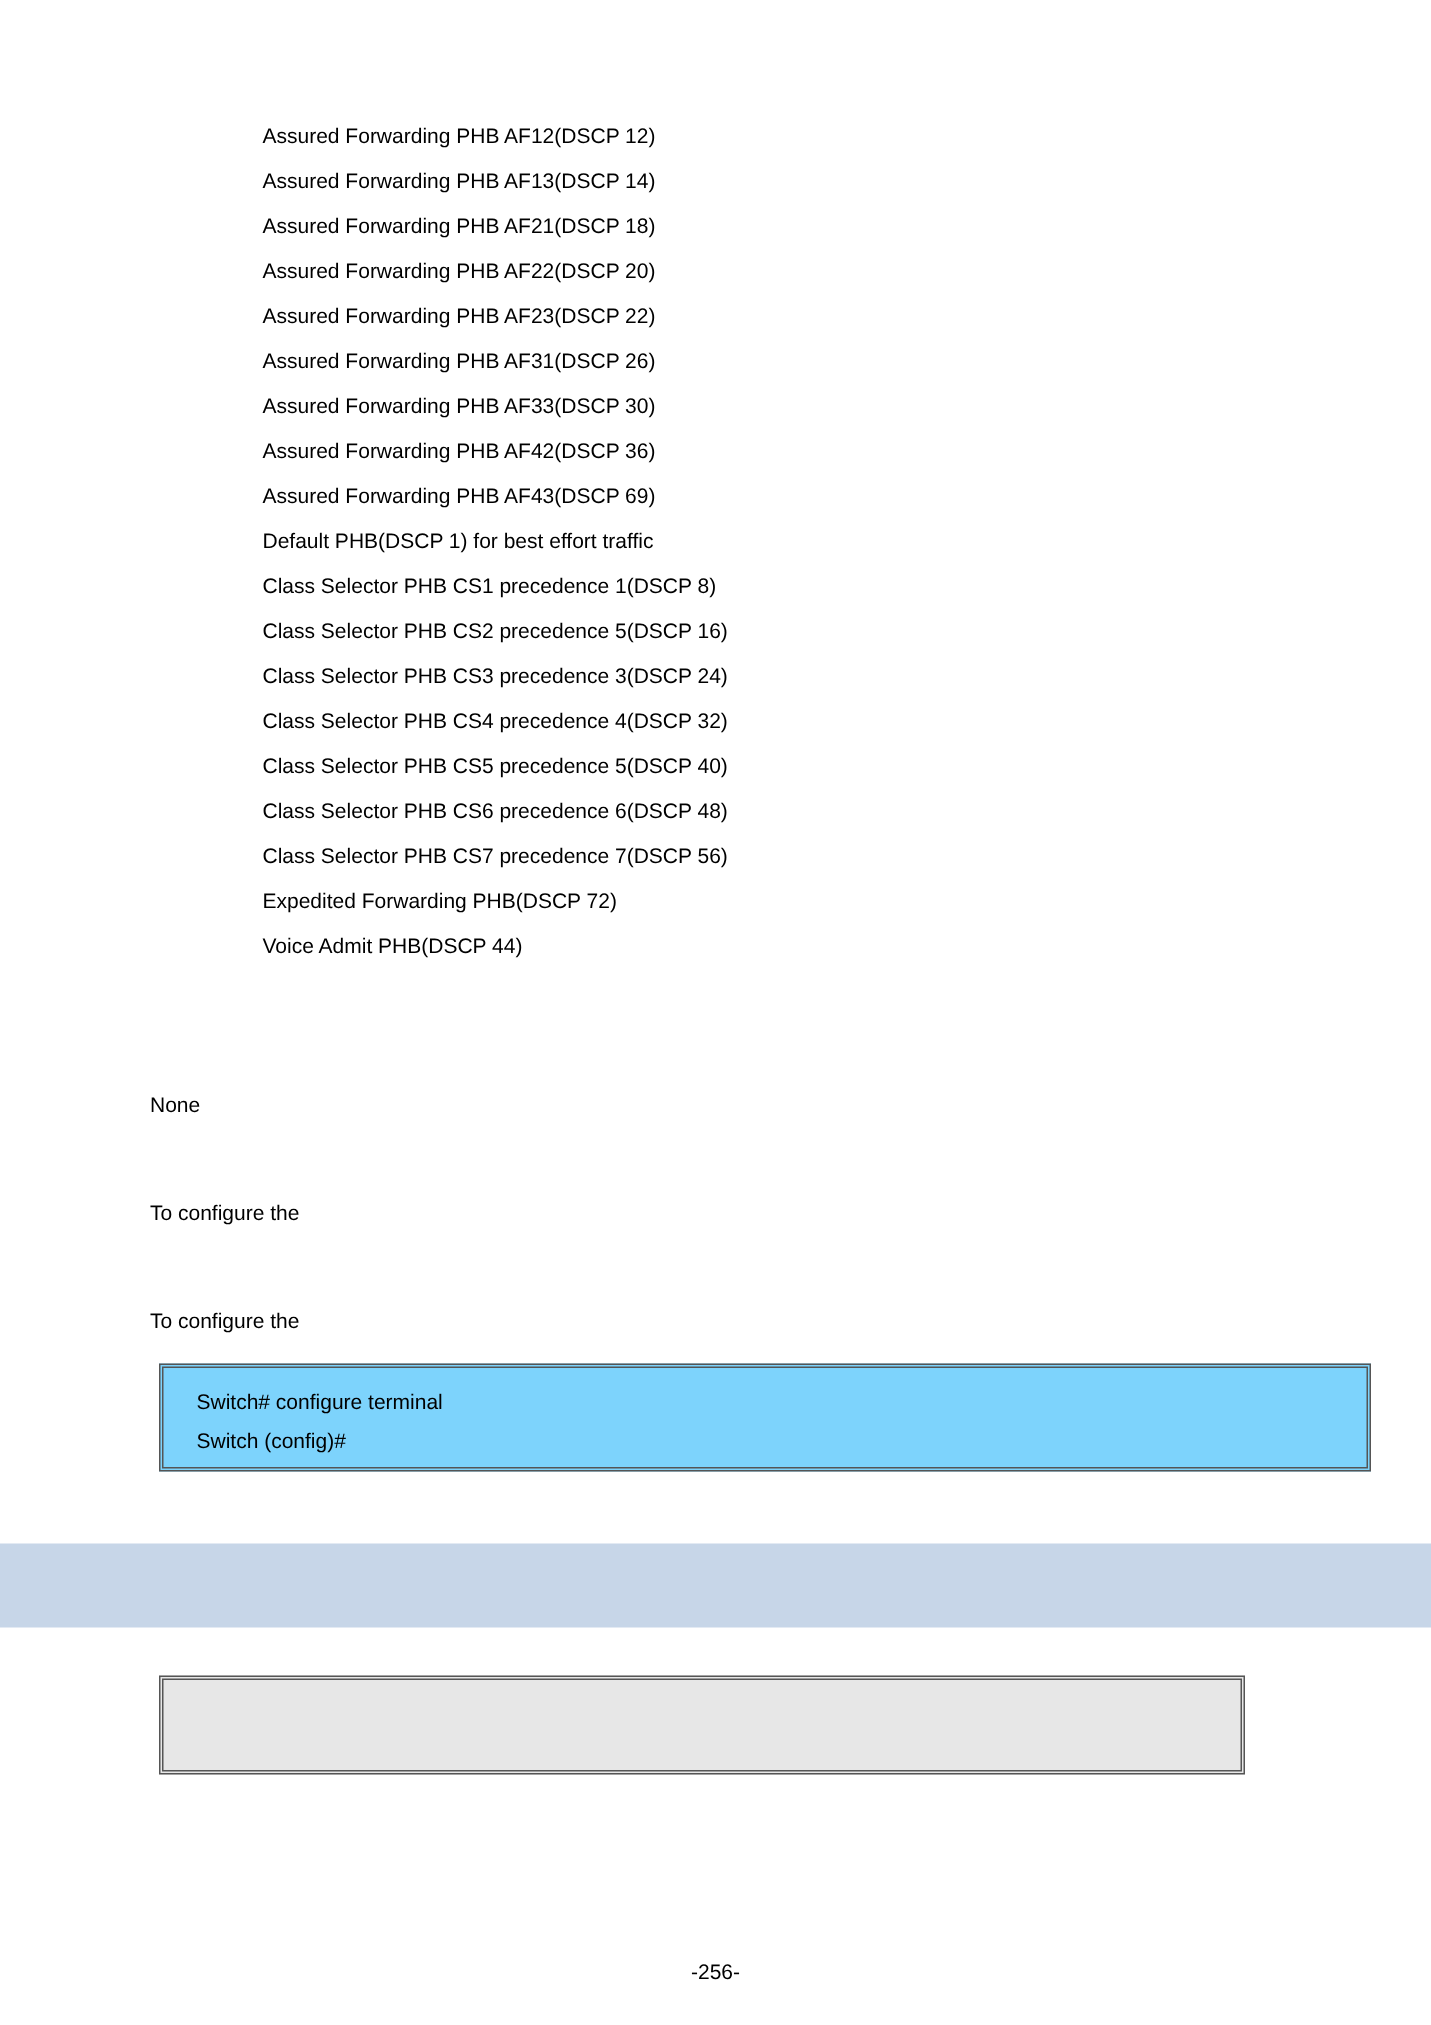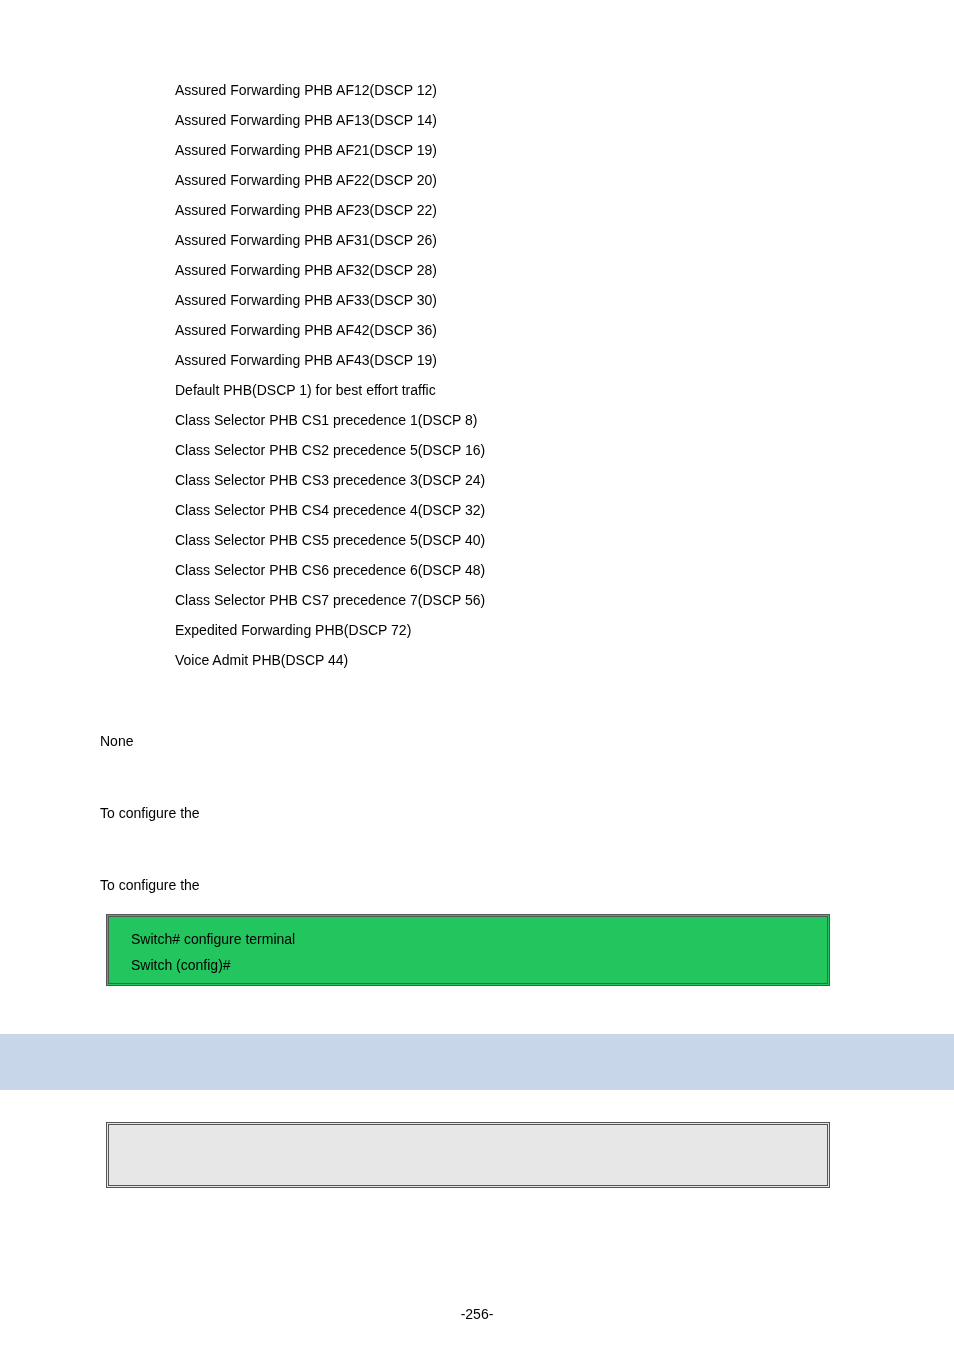--- a/index.html
+++ b/index.html
@@ -17,32 +17,32 @@
   }
   .item-list {
     margin-left: 75px;
   }
   .item-line {
     line-height: 30px;
     height: 30px;
     white-space: nowrap;
   }
   .section {
-    margin-top: 55px;
+    margin-top: 80px;
   }
   .para {
     line-height: 22px;
     margin-bottom: 50px;
   }
   .box-white {
     border: 3px double #555;
-    background: #22c55e;
+    background: #7dd3fc;
     padding: 14px 22px 10px 22px;
     margin-top: 18px;
-    width: 724px;
+    width: 808px;
     margin-left: 6px;
   }
   .box-white .line1 { margin-bottom: 10px; }
   .box-blue {
     background: #c7d6e8;
     height: 56px;
     width: 100%;
     margin-top: 48px;
   }
   .box-gray {
@@ -65,28 +65,27 @@
     font-size: 14px;
   }
 </style>
 </head>
 <body>
 
 <div class="content">
   <div class="item-list">
     <div class="item-line">Assured Forwarding PHB AF12(DSCP 12)</div>
     <div class="item-line">Assured Forwarding PHB AF13(DSCP 14)</div>
-    <div class="item-line">Assured Forwarding PHB AF21(DSCP 19)</div>
+    <div class="item-line">Assured Forwarding PHB AF21(DSCP 18)</div>
     <div class="item-line">Assured Forwarding PHB AF22(DSCP 20)</div>
     <div class="item-line">Assured Forwarding PHB AF23(DSCP 22)</div>
     <div class="item-line">Assured Forwarding PHB AF31(DSCP 26)</div>
-    <div class="item-line">Assured Forwarding PHB AF32(DSCP 28)</div>
     <div class="item-line">Assured Forwarding PHB AF33(DSCP 30)</div>
     <div class="item-line">Assured Forwarding PHB AF42(DSCP 36)</div>
-    <div class="item-line">Assured Forwarding PHB AF43(DSCP 19)</div>
+    <div class="item-line">Assured Forwarding PHB AF43(DSCP 69)</div>
     <div class="item-line">Default PHB(DSCP 1) for best effort traffic</div>
     <div class="item-line">Class Selector PHB CS1 precedence 1(DSCP 8)</div>
     <div class="item-line">Class Selector PHB CS2 precedence 5(DSCP 16)</div>
     <div class="item-line">Class Selector PHB CS3 precedence 3(DSCP 24)</div>
     <div class="item-line">Class Selector PHB CS4 precedence 4(DSCP 32)</div>
     <div class="item-line">Class Selector PHB CS5 precedence 5(DSCP 40)</div>
     <div class="item-line">Class Selector PHB CS6 precedence 6(DSCP 48)</div>
     <div class="item-line">Class Selector PHB CS7 precedence 7(DSCP 56)</div>
     <div class="item-line"> Expedited Forwarding PHB(DSCP 72)</div>
     <div class="item-line">  Voice Admit PHB(DSCP 44)</div>

